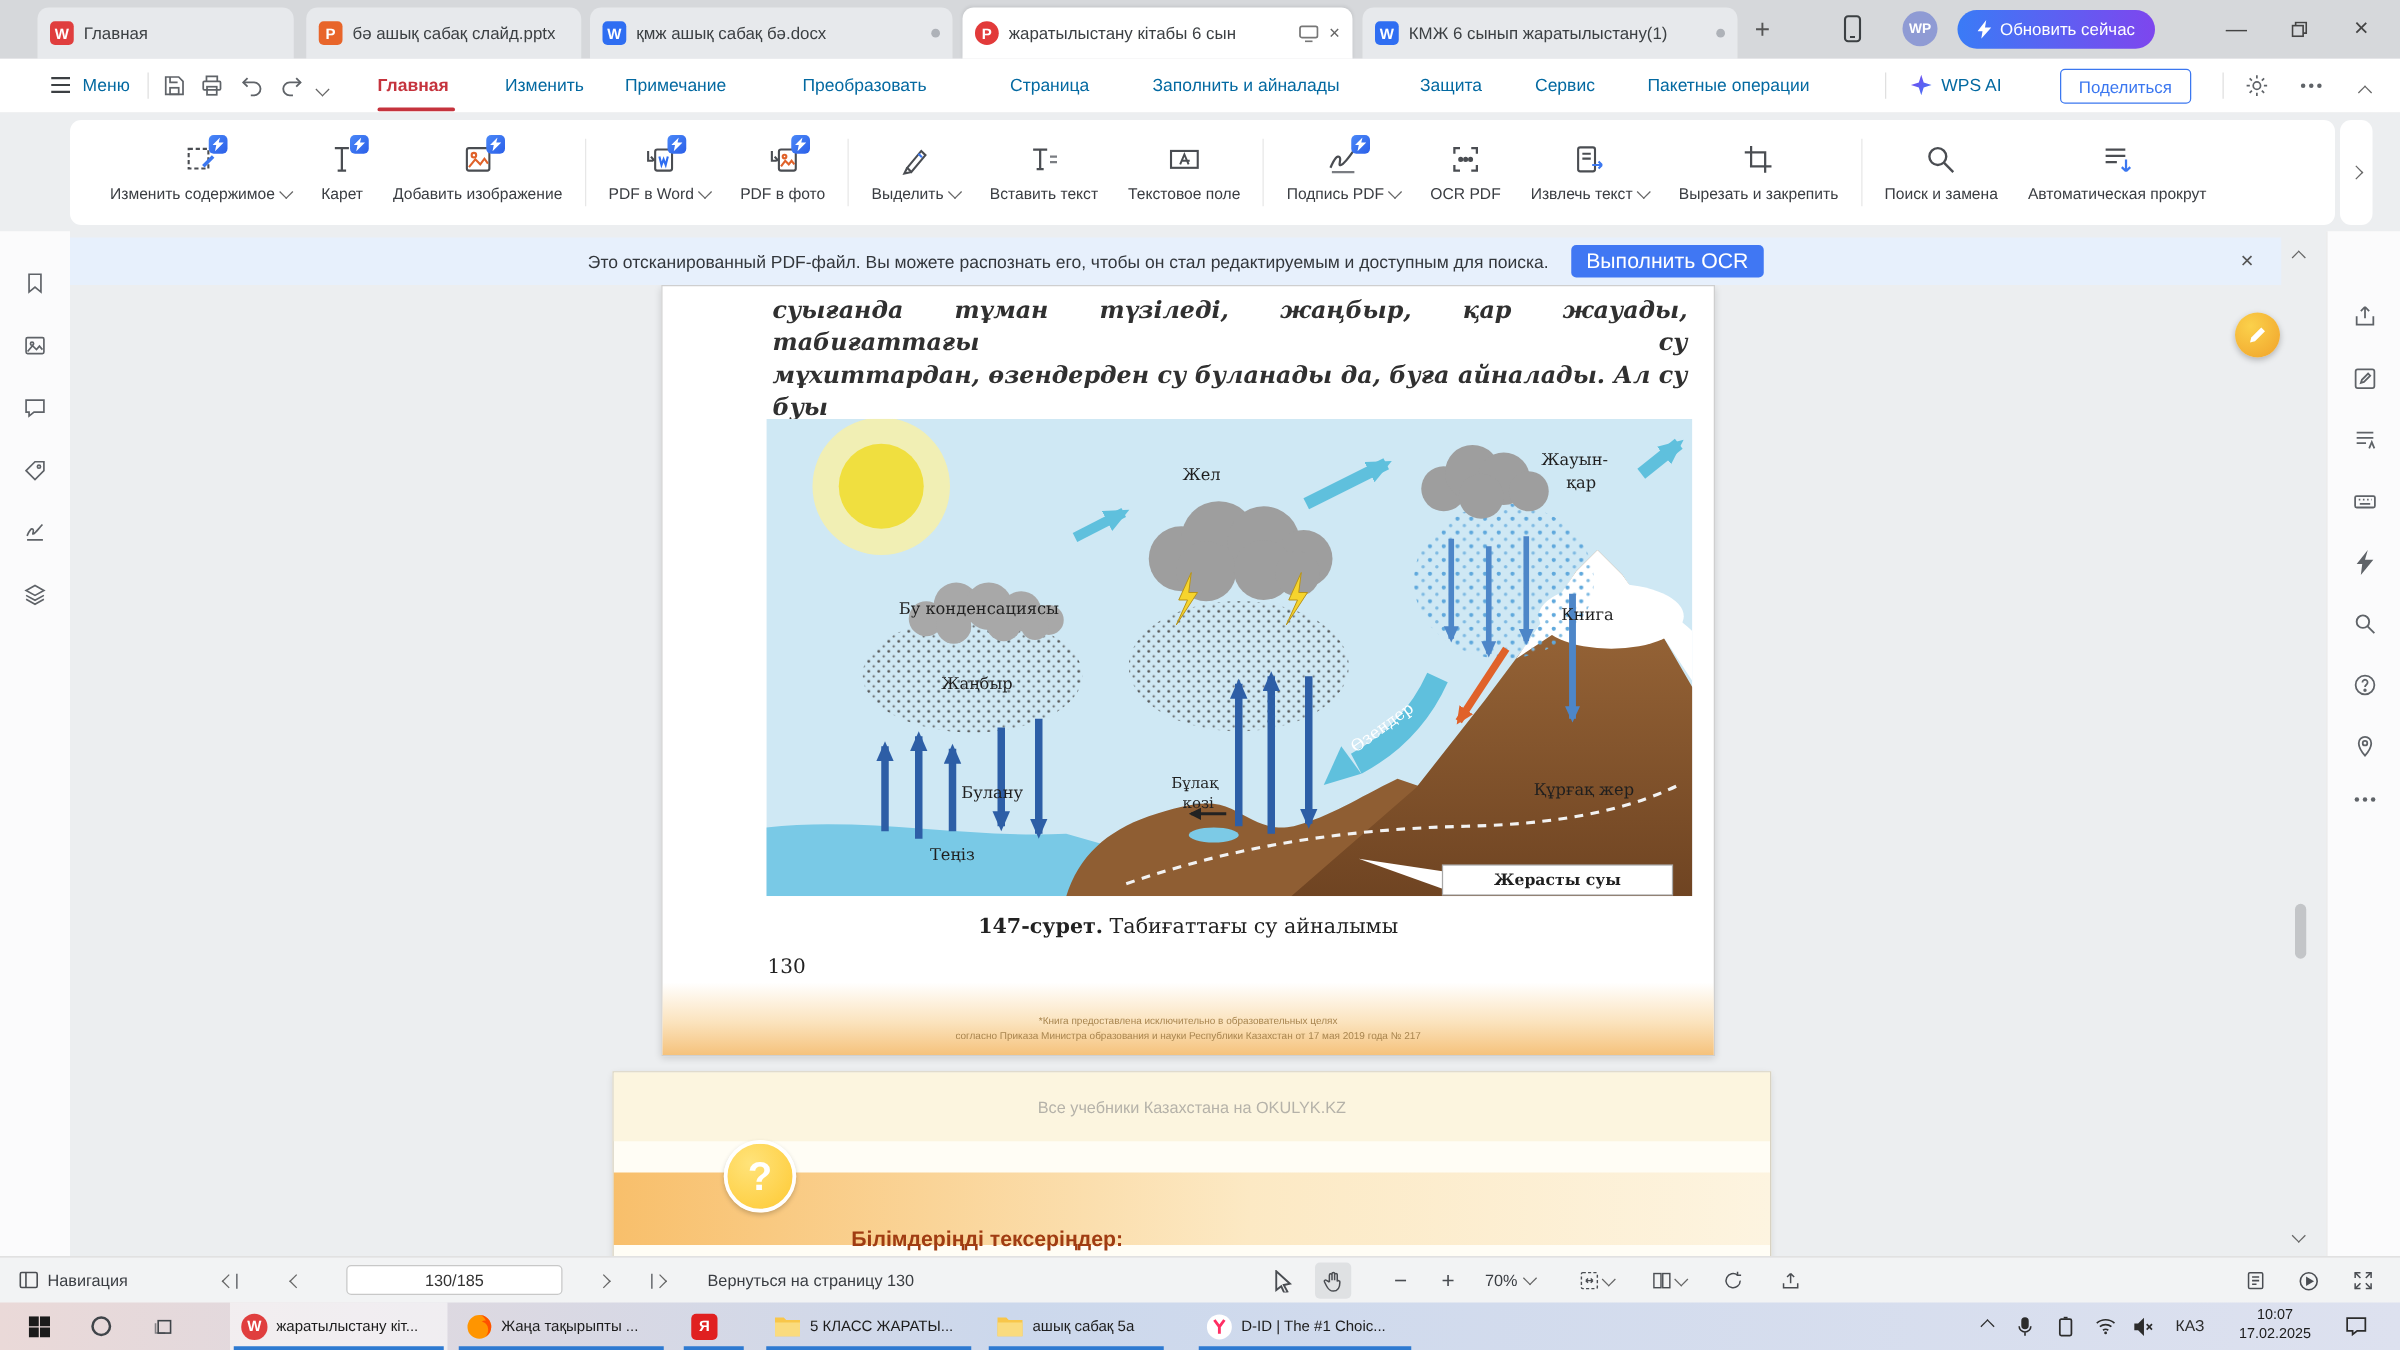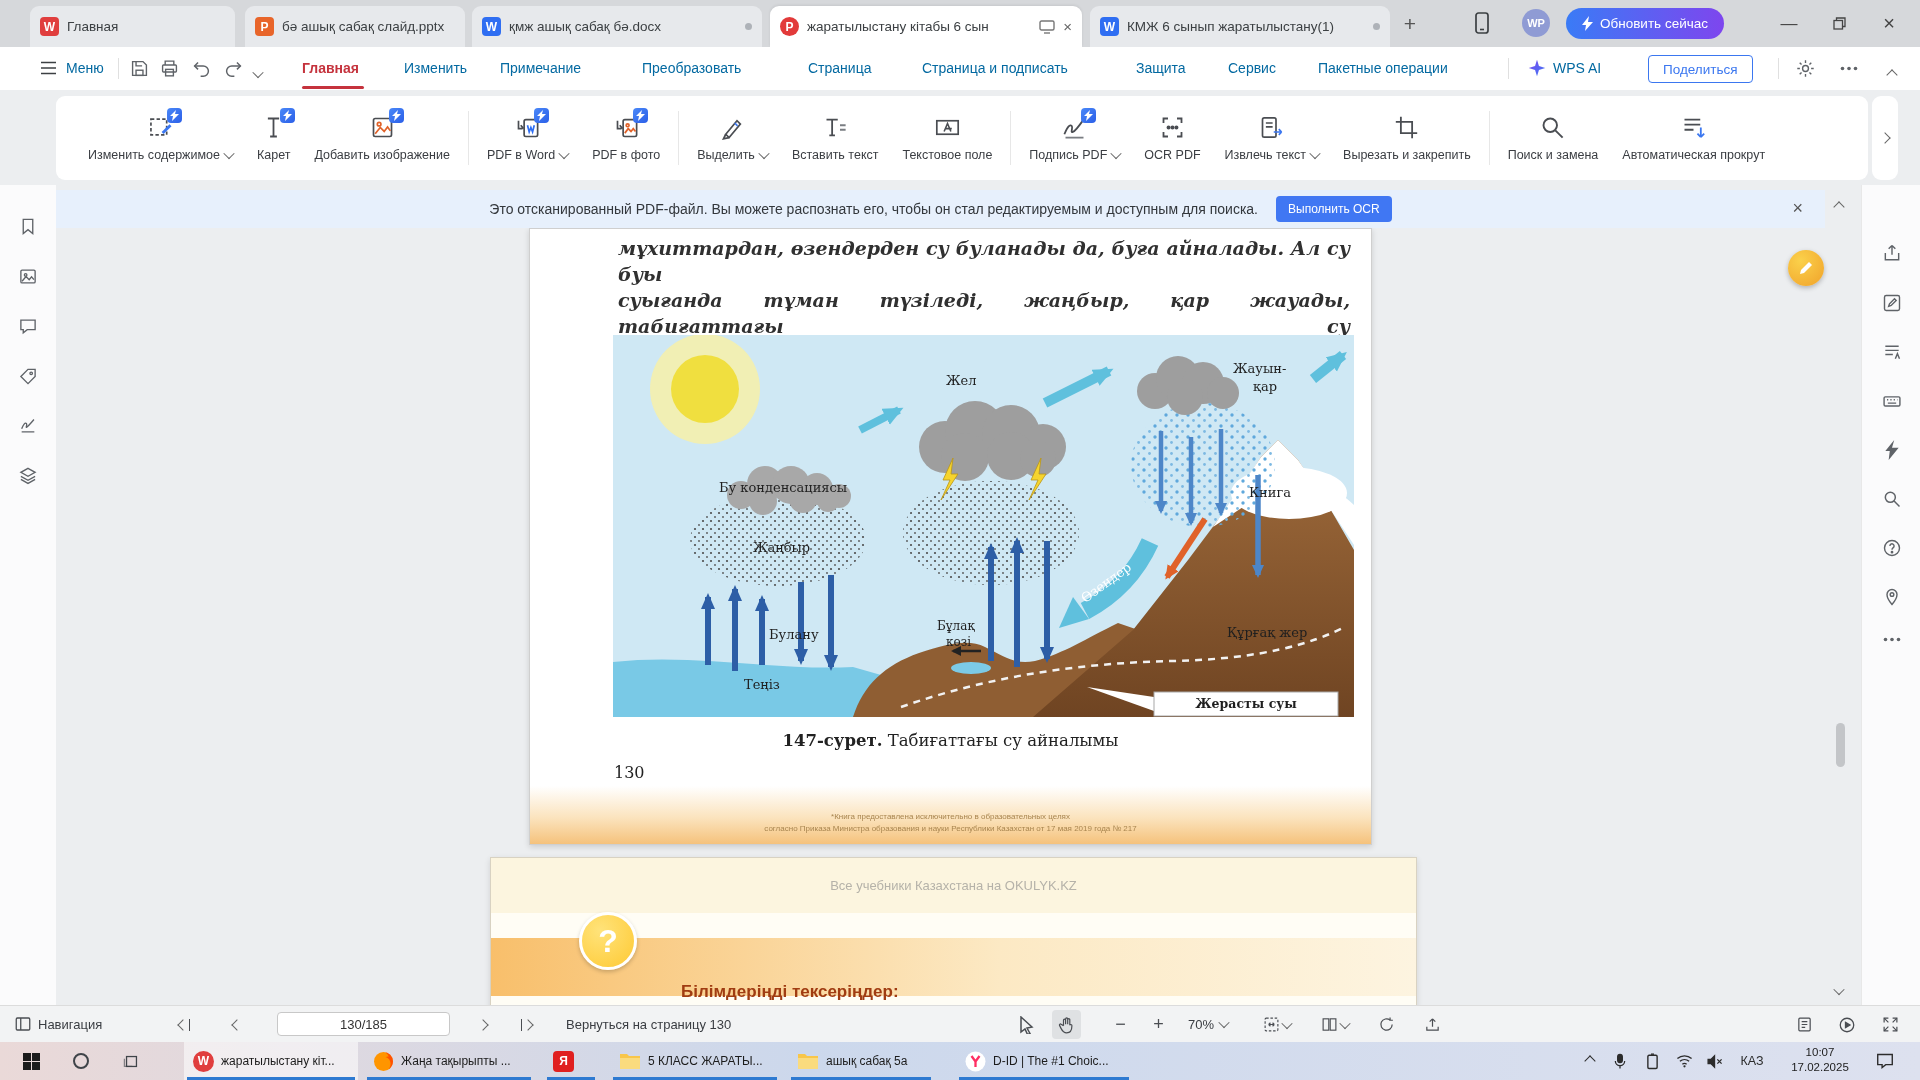--- a/index.html
+++ b/index.html
@@ -46,21 +46,21 @@
   .ritem .lbl{font-size:12.5px;color:#3a3d42;white-space:nowrap;display:flex;align-items:center;gap:5px;}
   .rdiv{width:1px;height:54px;background:#e7e7e7;margin:0 6px;flex:none;}
   .badge{position:absolute;top:-6px;right:-8px;width:15px;height:15px;border-radius:4px;
     background:linear-gradient(135deg,#4a88f8,#2b5fe8);display:flex;align-items:center;justify-content:center;}
   .rflap{position:absolute;left:1872px;top:6px;width:26px;height:84px;background:#fff;border-radius:9px;
     display:flex;align-items:center;justify-content:center;color:#666;}
 
   
   .notice{position:absolute;left:56px;top:190px;width:1769px;height:38px;background:#e7f0fc;
     display:flex;align-items:center;justify-content:center;gap:18px;font-size:14px;color:#33373c;}
-  .ocr-btn{height:26px;background:#4077f3;border-radius:4px;color:#fff;font-size:12px;
+  .ocr-btn{height:26px;background:#4077f3;border-radius:4px;color:#fff;font-size:17px;
     display:flex;align-items:center;padding:0 12px;}
   .notice-x{position:absolute;right:22px;top:8px;font-size:18px;color:#555;}
 
   
   .lrail{position:absolute;left:0;top:185px;width:56px;height:820px;background:#fbfbfc;border-right:1px solid #e8e8e8;}
   .rrail{position:absolute;left:1861px;top:185px;width:59px;height:820px;background:#fbfbfc;border-left:1px solid #e8e8e8;}
   .railico{position:absolute;left:50%;transform:translateX(-50%);color:#5f6368;}
 
   
   .content{position:absolute;left:56px;top:185px;width:1805px;height:820px;background:#eceef0;overflow:hidden;}
@@ -206,21 +206,21 @@
           <path d="M19 8H9a6 6 0 0 0 0 12h3"></path>
         </svg>
     </div>
     <div class="qico" style="left:254px;top:17px;"><span class="cv"></span></div>
     <div class="mtab sel" style="left:302px;">Главная</div>
     <div class="redline" style="left:302px;width:62px;"></div>
     <div class="mtab" style="left:404px;">Изменить</div>
     <div class="mtab" style="left:500px;">Примечание</div>
     <div class="mtab" style="left:642px;">Преобразовать</div>
     <div class="mtab" style="left:808px;">Страница</div>
-    <div class="mtab" style="left:922px;">Страница и подписать</div>
+    <div class="mtab" style="left:922px;">Заполнить и айналады</div>
     <div class="mtab" style="left:1136px;">Защита</div>
     <div class="mtab" style="left:1228px;">Сервис</div>
     <div class="mtab" style="left:1318px;">Пакетные операции</div>
     <div class="vdiv" style="left:1508px;"></div>
     <div class="mtab" style="left:1528px;gap:7px;">
       <svg width="18" height="18" viewBox="0 0 24 24">
         <defs>
             <linearGradient id="aig" x1="0" y1="0" x2="1" y2="1">
               <stop offset="0" stop-color="#7b46ee"></stop>
               <stop offset="1" stop-color="#3f7bf6"></stop>
@@ -491,22 +491,22 @@
           <path d="M3 13l9 5 9-5"></path>
           <path d="M3 17l9 5 9-5"></path>
         </svg>
       </span>
   </div>
 
   <div class="content">
 
     <div class="page1">
       <div class="bktext">
+        <div class="jl">суығанда тұман түзіледі, жаңбыр, қар жауады, табиғаттағы су</div>
         <div class="jl">мұхиттардан, өзендерден су буланады да, буға айналады. Ал су буы</div>
-        <div class="jl">суығанда тұман түзіледі, жаңбыр, қар жауады, табиғаттағы су</div>
         <div>айналымы осылайша жүзеге асады (147-сурет).</div>
       </div>
 
       <div class="diagram">
         <svg width="741" height="382" viewBox="0 0 741 382">
           <defs>
             <pattern id="pd" width="8" height="8" patternUnits="userSpaceOnUse">
                 <circle cx="2" cy="2" r="1.1" fill="#4c4c4c"></circle>
                 <circle cx="6" cy="6" r="0.9" fill="#555"></circle>
               </pattern>

